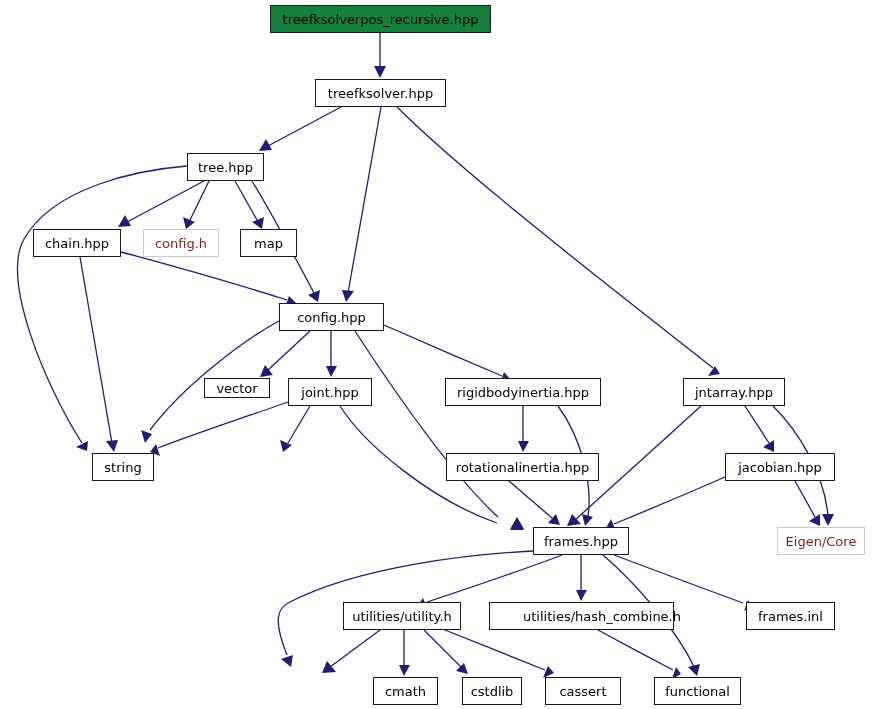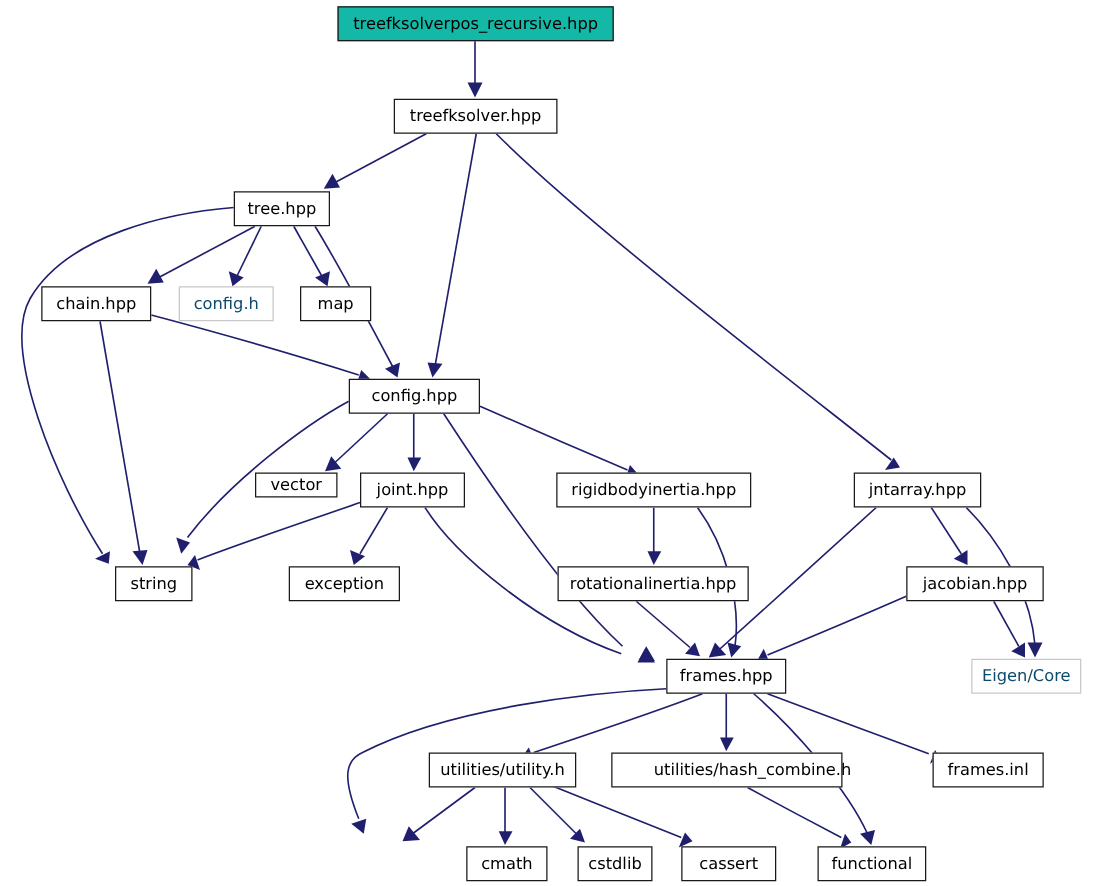--- a/index.html
+++ b/index.html
@@ -25,22 +25,22 @@
     display:flex;
     align-items:center;
     justify-content:center;
     font-size:13px;
     color:#000000;
     line-height:1;
     white-space:nowrap;
     z-index:2;
   }
   .node.strong{ border:1.4px solid #191919;text-align:center; }
-  .node.light{ border:1px solid #c8c8c8; color:#0c4a6e; }
-  .node.root{ background:#14b8a6; border:1.4px solid #191919; }
+  .node.light{ border:1px solid #c8c8c8; color:#7f1d1d; }
+  .node.root{ background:#15803d; border:1.4px solid #191919; }
   .edge{ fill:none; stroke:#1f1f6e; stroke-width:1.3px; }
   .arrow{ fill:#1f1f6e; stroke:none; }
 </style>
 </head>
 <body>
 
 <div id="canvas">
   <svg id="edges" viewBox="0 0 875 709" xmlns="http://www.w3.org/2000/svg">
       <path d="M 380,33 L 380,69" class="edge"></path>
       <polygon points="380,78 374,66 386,66" class="arrow"></polygon>
@@ -146,23 +146,20 @@
     </div>
     <div class="node strong" style="left: 445px; top: 378px; width: 156px; height: 28px;">
       <span>rigidbodyinertia.hpp</span>
     </div>
     <div class="node strong" style="left: 683px; top: 378px; width: 102px; height: 28px;">
       <span>jntarray.hpp</span>
     </div>
     <div class="node strong" style="left: 92px; top: 453px; width: 62px; height: 28px;">
       <span>string</span>
     </div>
-    <div class="node strong" style="left: 231px; top: 453px; width: 89px; height: 28px;">
-      <span>exception</span>
-    </div>
     <div class="node strong" style="left: 446px; top: 453px; width: 153px; height: 28px;">
       <span>rotationalinertia.hpp</span>
     </div>
     <div class="node strong" style="left: 533px; top: 527px; width: 96px; height: 28px;">
       <span>frames.hpp</span>
     </div>
     <div class="node strong" style="left: 725px; top: 453px; width: 110px; height: 28px;">
       <span>jacobian.hpp</span>
     </div>
     <div class="node light" style="left: 777px; top: 527px; width: 88px; height: 28px;">

